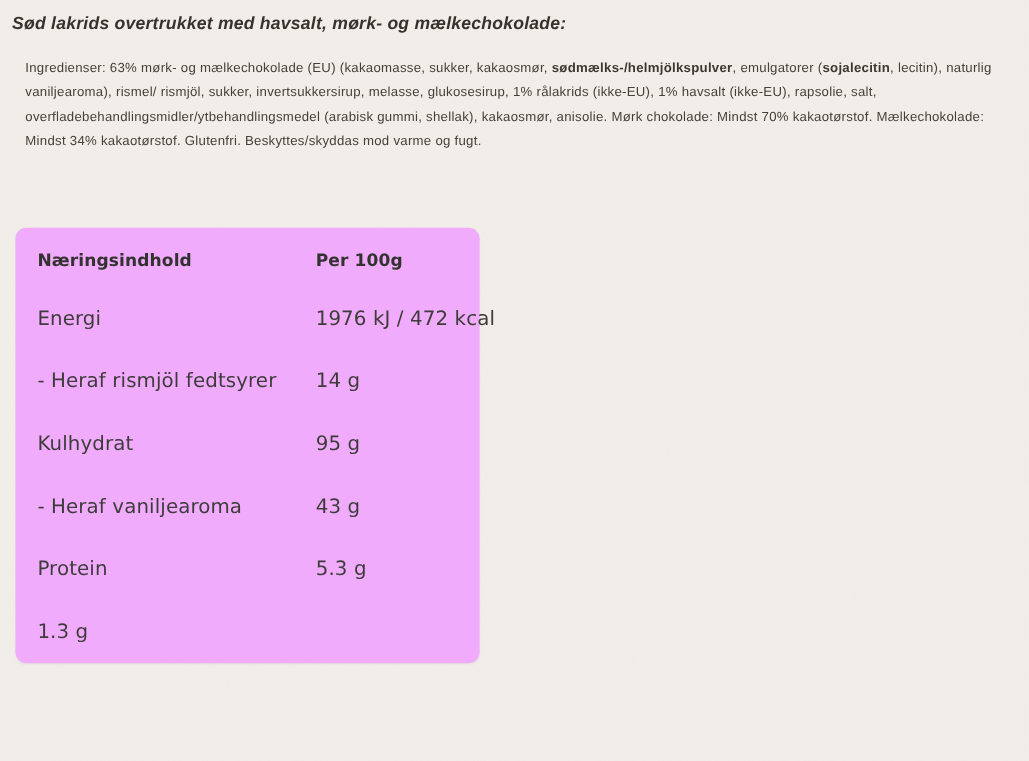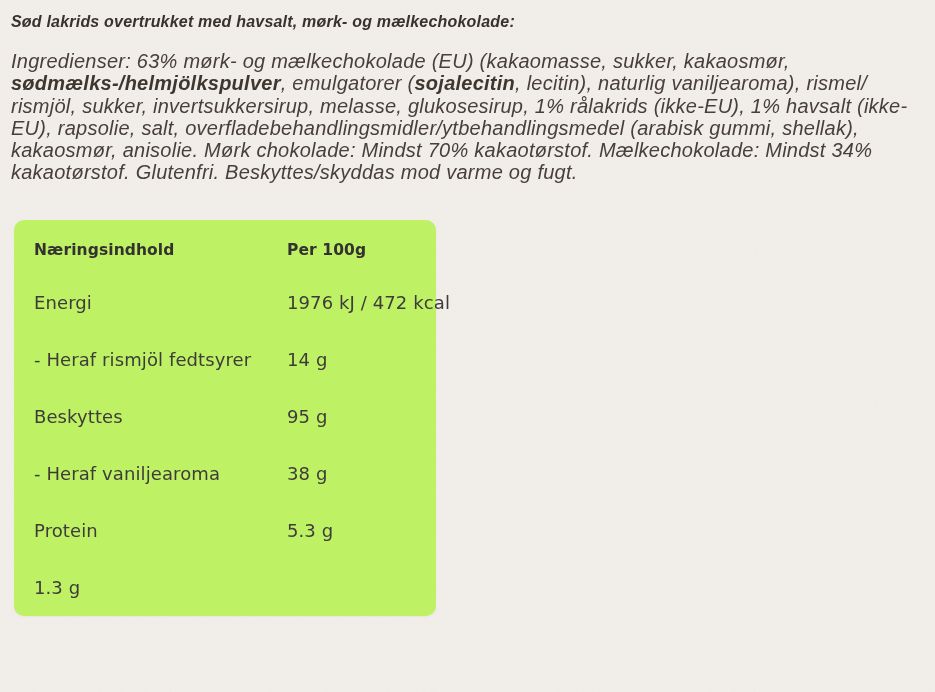--- a/index.html
+++ b/index.html
@@ -30,35 +30,34 @@
   .product-title {
     margin: 0 0 17px 0;
     font-size: 16px;
     line-height: 23px;
     font-weight: bold;
     letter-spacing: 0.2px;
     color: #38322D;
     font-style: italic;
   }
   .ingredients {
-    margin: 0;
+    margin: 12px;
     max-width: 921px;
-    font-size: 20px;
+    font-size: 12px;
     line-height: 22.3px;
     letter-spacing: 0.25px;
     color: #473F38;
-    font-style: italic;
   }
   .ingredients b { font-weight: bold; color: #3E372F; }
   .ncard {
-    margin-top: 36px;
+    margin-top: 68px;
     margin-left: 3px;
     width: 422px;
     box-sizing: border-box;
-    background: #bef264;
+    background: #f0abfc;
     border-radius: 10px;
     padding: 6px 20px 0 20px;
     font-family: "DejaVu Sans", sans-serif;
     color: #3E3C3A;
     box-shadow: 0 1px 2px rgba(60,50,40,0.04);
   }
   .nrow {
     display: grid;
     grid-template-columns: 253px 1fr;
     align-items: center;
@@ -103,27 +102,27 @@
       <span class="nvalue">1976 kJ / 472 kcal</span>
     </div>
 
 
     <div class="nrow">
       <span class="nlabel">- Heraf rismjöl fedtsyrer</span>
       <span class="nvalue">14 g</span>
     </div>
 
     <div class="nrow">
-      <span class="nlabel">Beskyttes</span>
+      <span class="nlabel">Kulhydrat</span>
       <span class="nvalue">95 g</span>
     </div>
 
     <div class="nrow">
       <span class="nlabel">- Heraf vaniljearoma</span>
-      <span class="nvalue">38 g</span>
+      <span class="nvalue">43 g</span>
     </div>
 
     <div class="nrow">
       <span class="nlabel">Protein</span>
       <span class="nvalue">5.3 g</span>
     </div>
 
     <div class="nrow">
       <span class="nvalue">1.3 g</span>
     </div>

